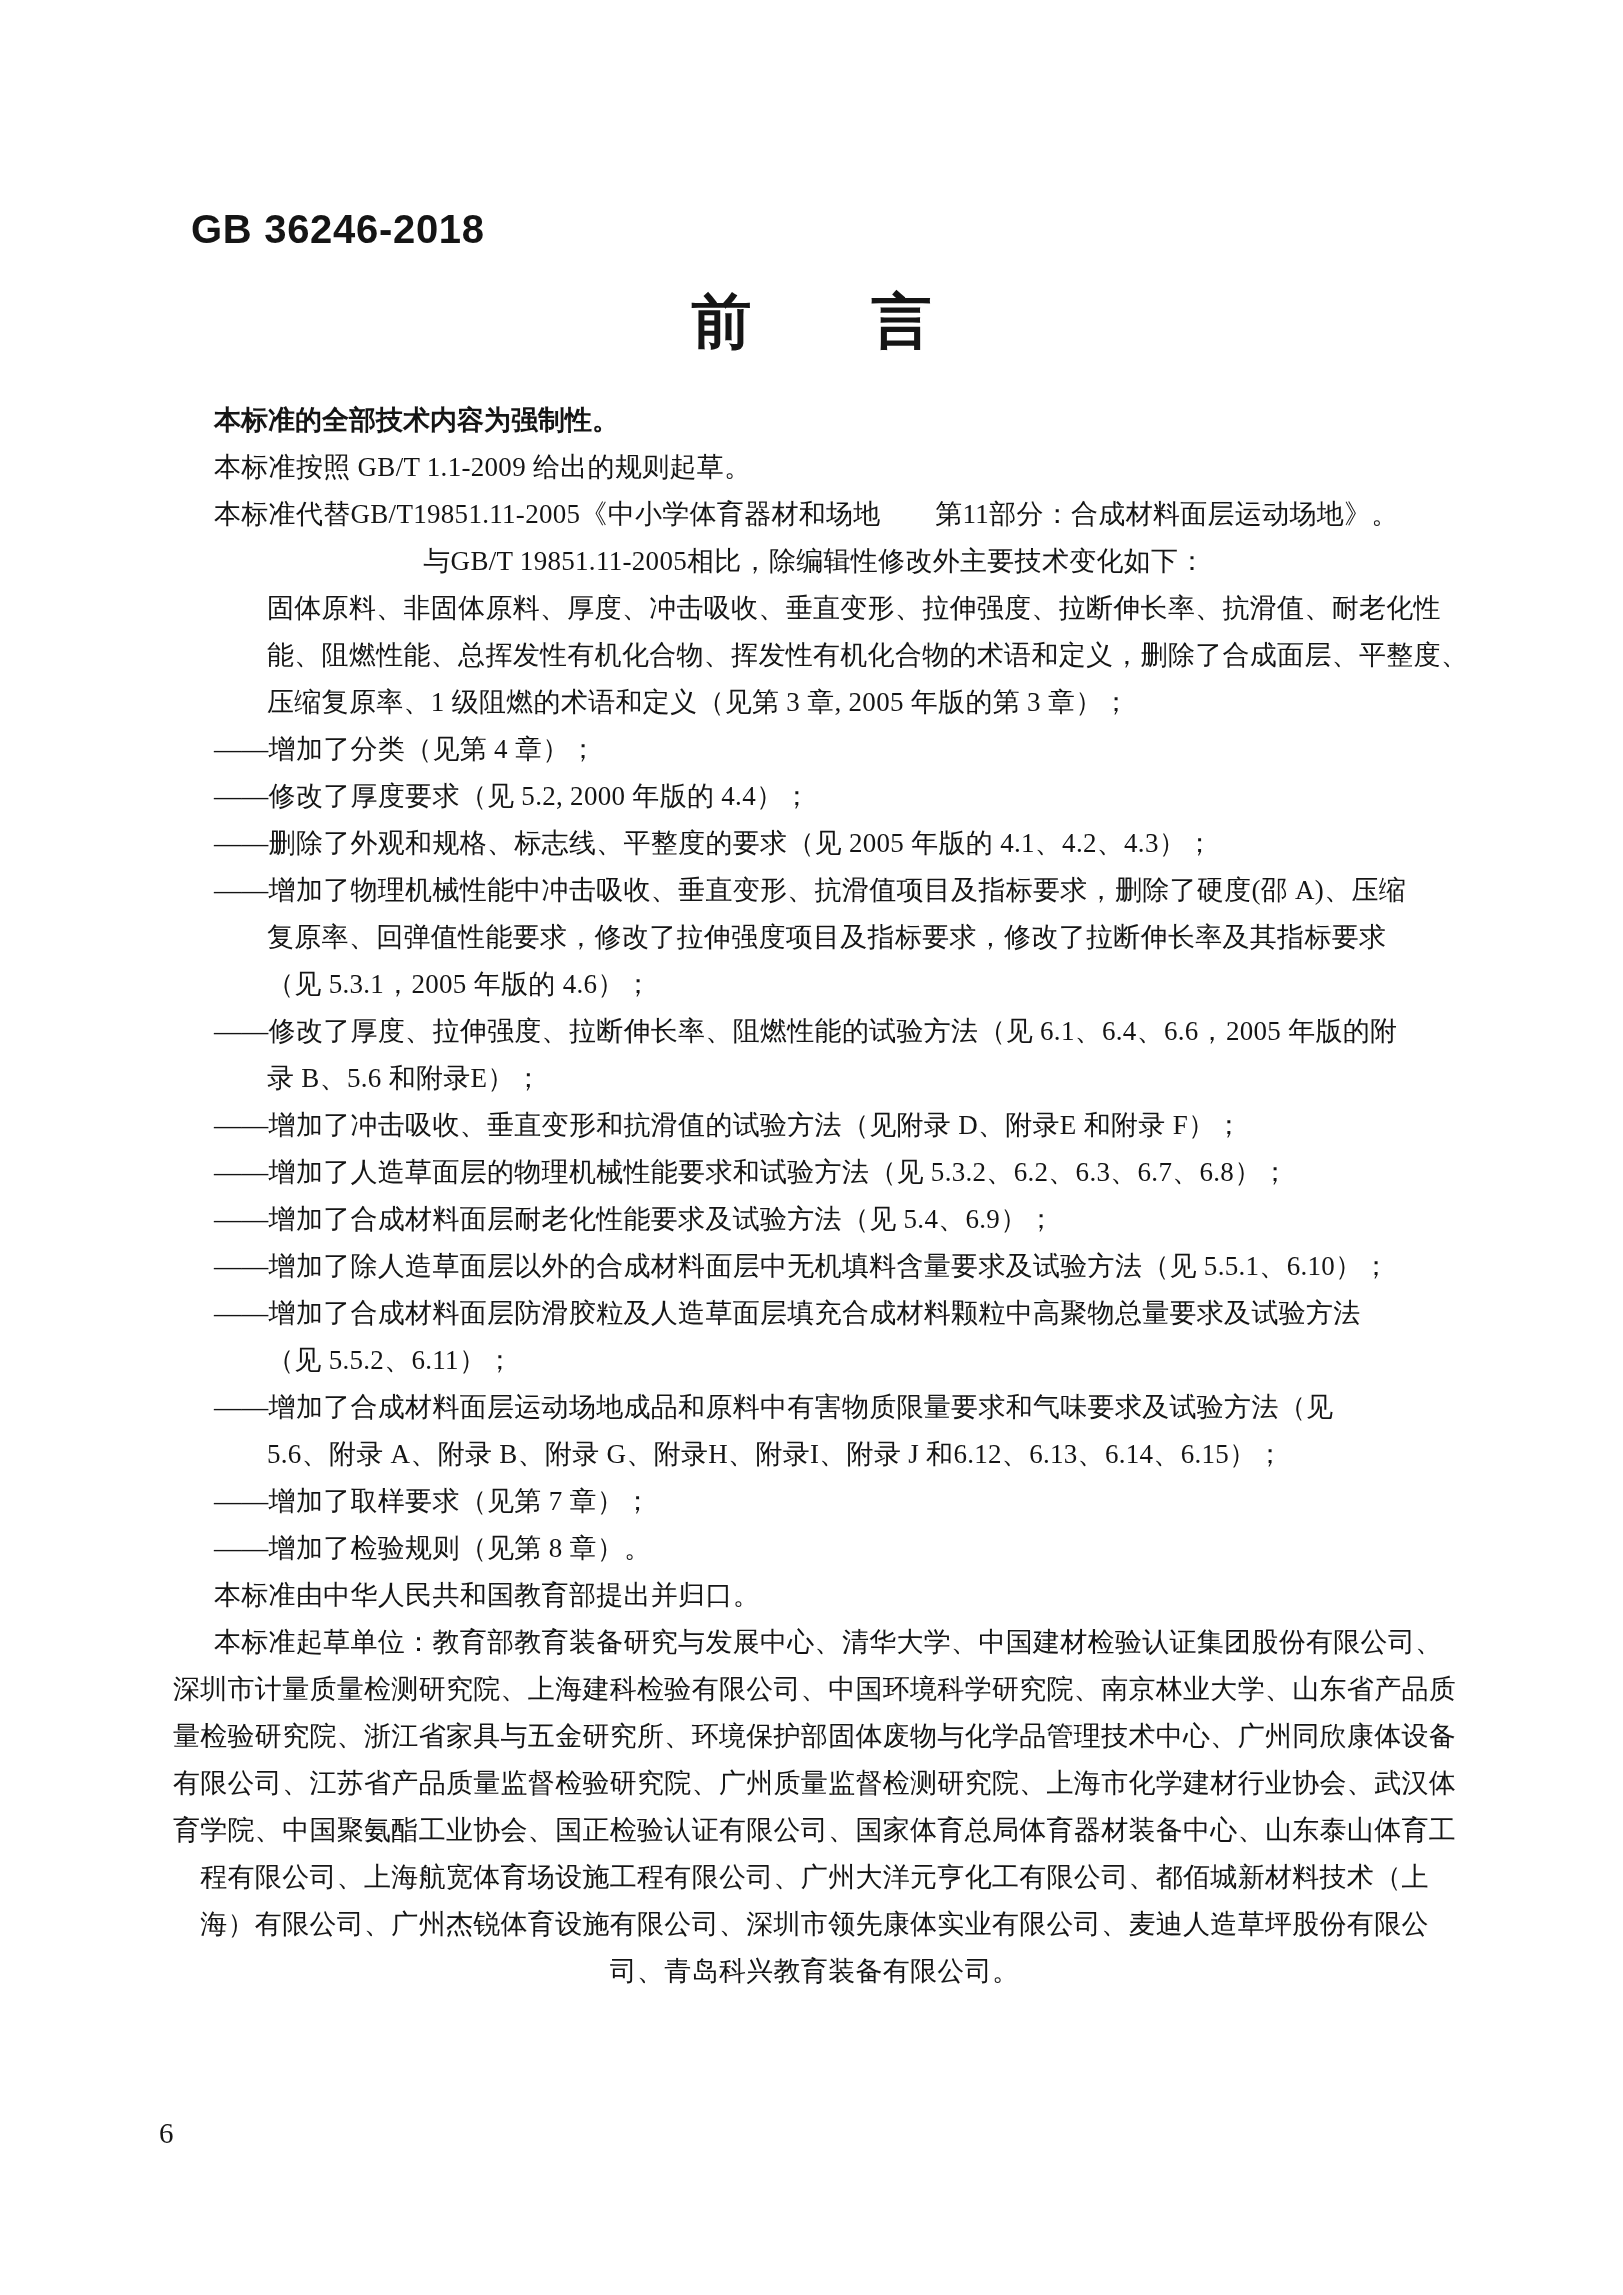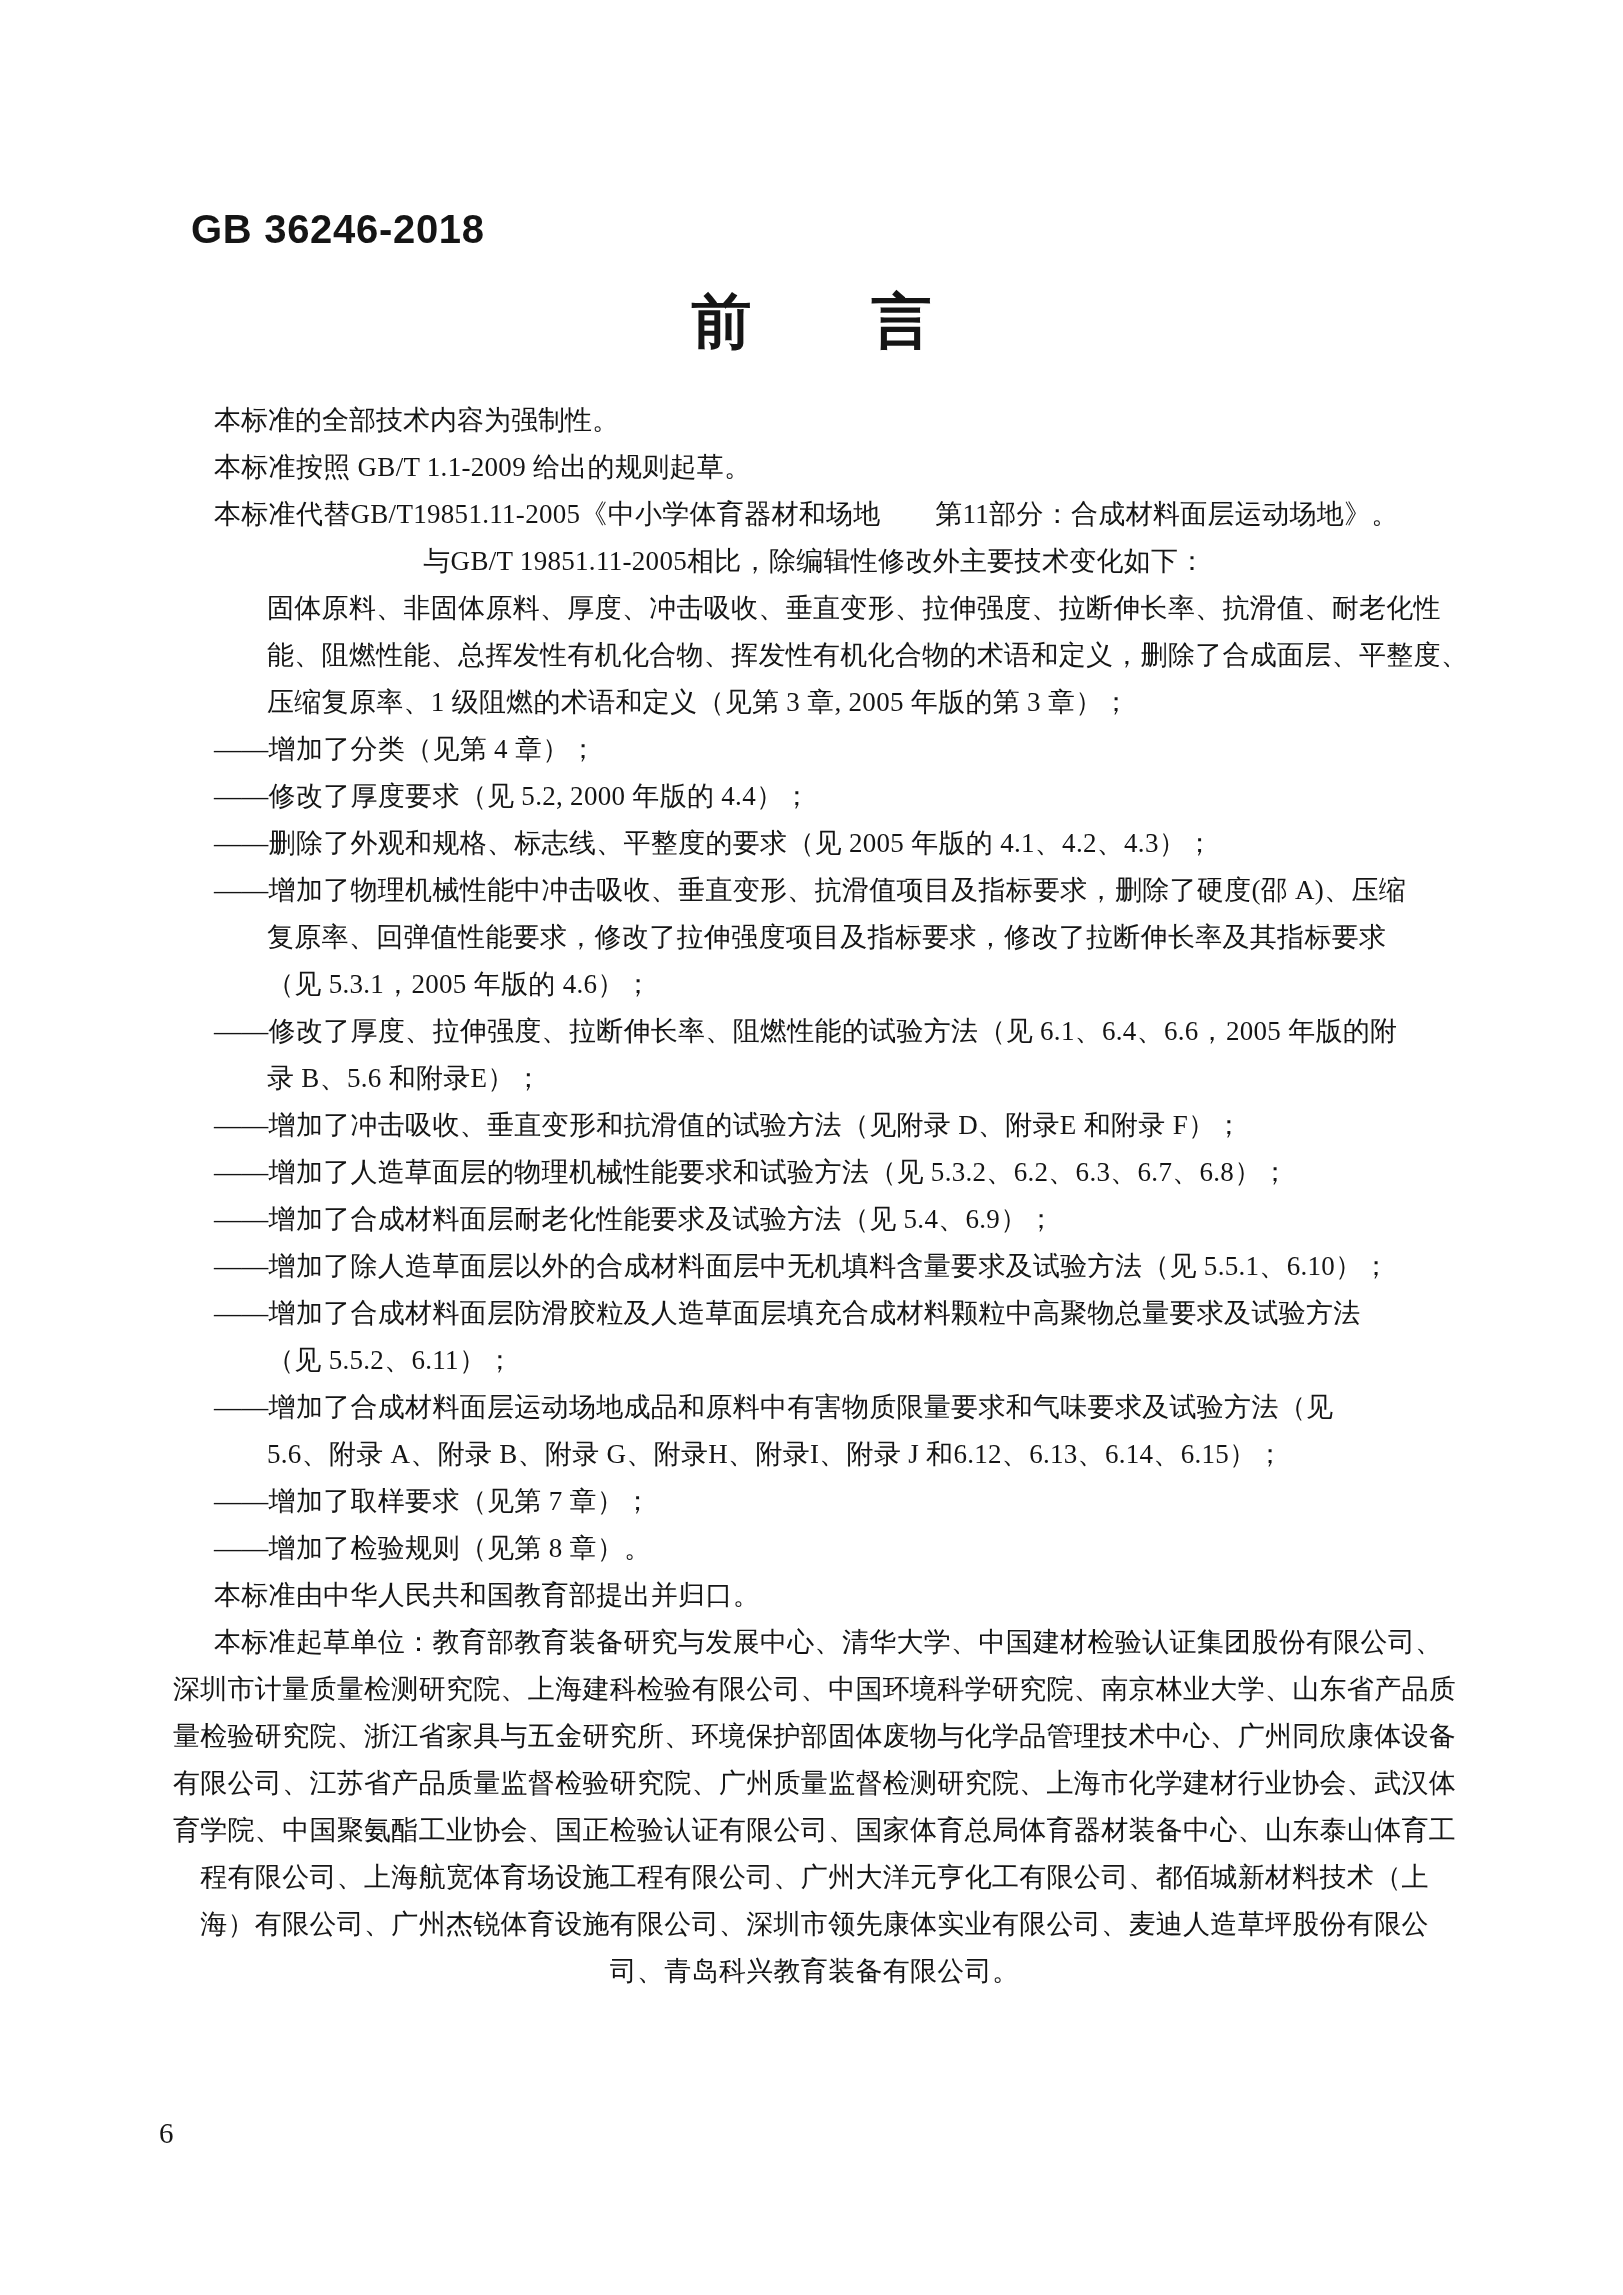--- a/index.html
+++ b/index.html
@@ -46,21 +46,21 @@
   }
   .line {
     height: 47px;
     white-space: nowrap;
     letter-spacing: 0.3px;
   }
   .line.indent { text-indent: 54px; }   
   .line.hang   { padding-left: 107px; } 
   .line.flush  { text-indent: 0; text-align: center; }
   .line.bold   {
-    font-weight: normal;
+    font-weight: bold;
     font-family: "Liberation Sans", sans-serif;
     letter-spacing: 0;
   }
   .page-num {
     position: absolute;
     left: 159px;
     top: 2114px;
     font-size: 29px;
     line-height: 39px;
   }

